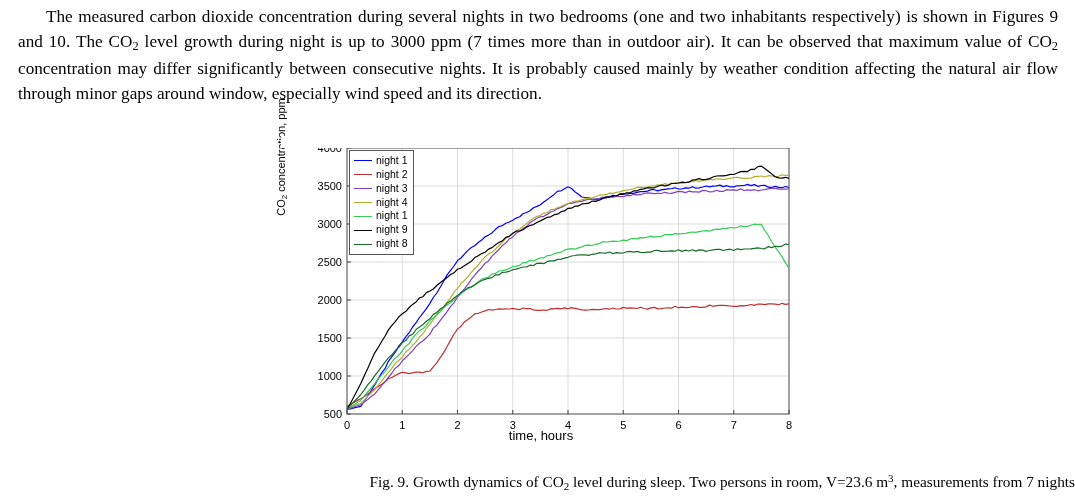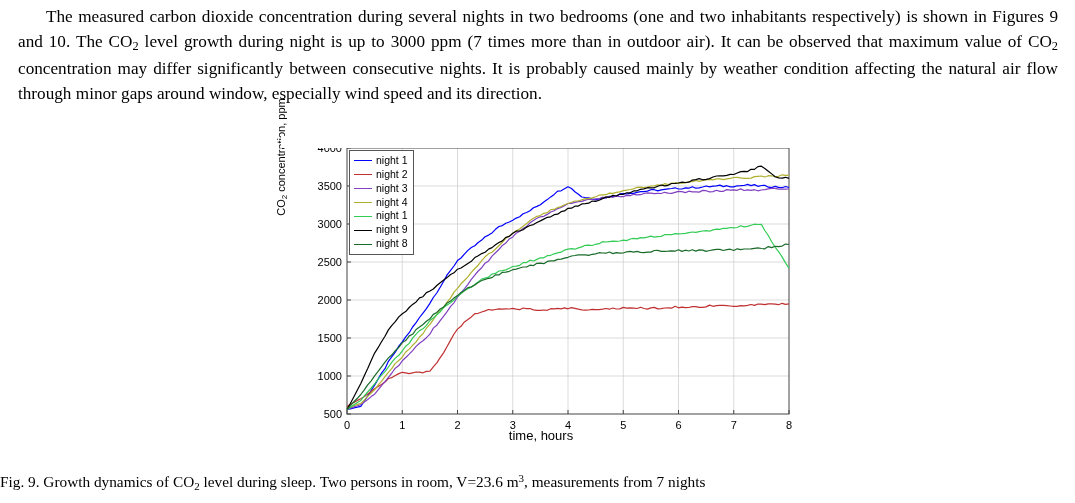--- a/index.html
+++ b/index.html
@@ -99,21 +99,21 @@
     width: 18px;
     height: 0;
     border-top: 1.4px solid #000;
     margin-right: 4px;
   }
   .caption {
     position: absolute;
     left: 0;
     top: 472px;
     width: 1075px;
-    text-align: left;
+    text-align: right;
     font-size: 15.3px;
   }
 </style>
 </head>
 <body>
 
 <div class="page">
 
   <div class="body-text">
     <p>

